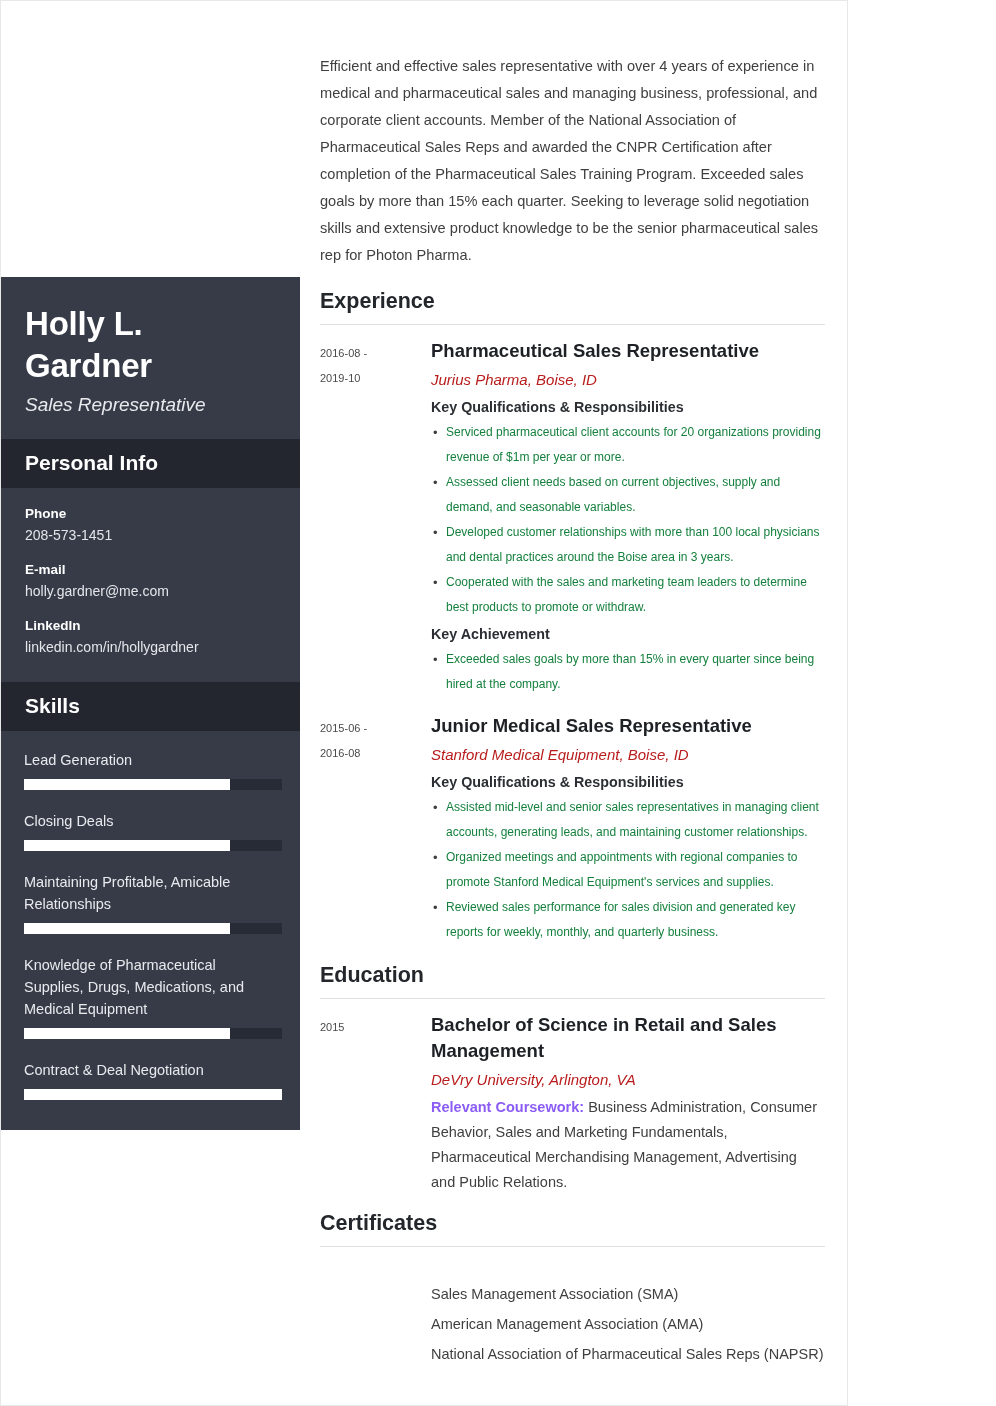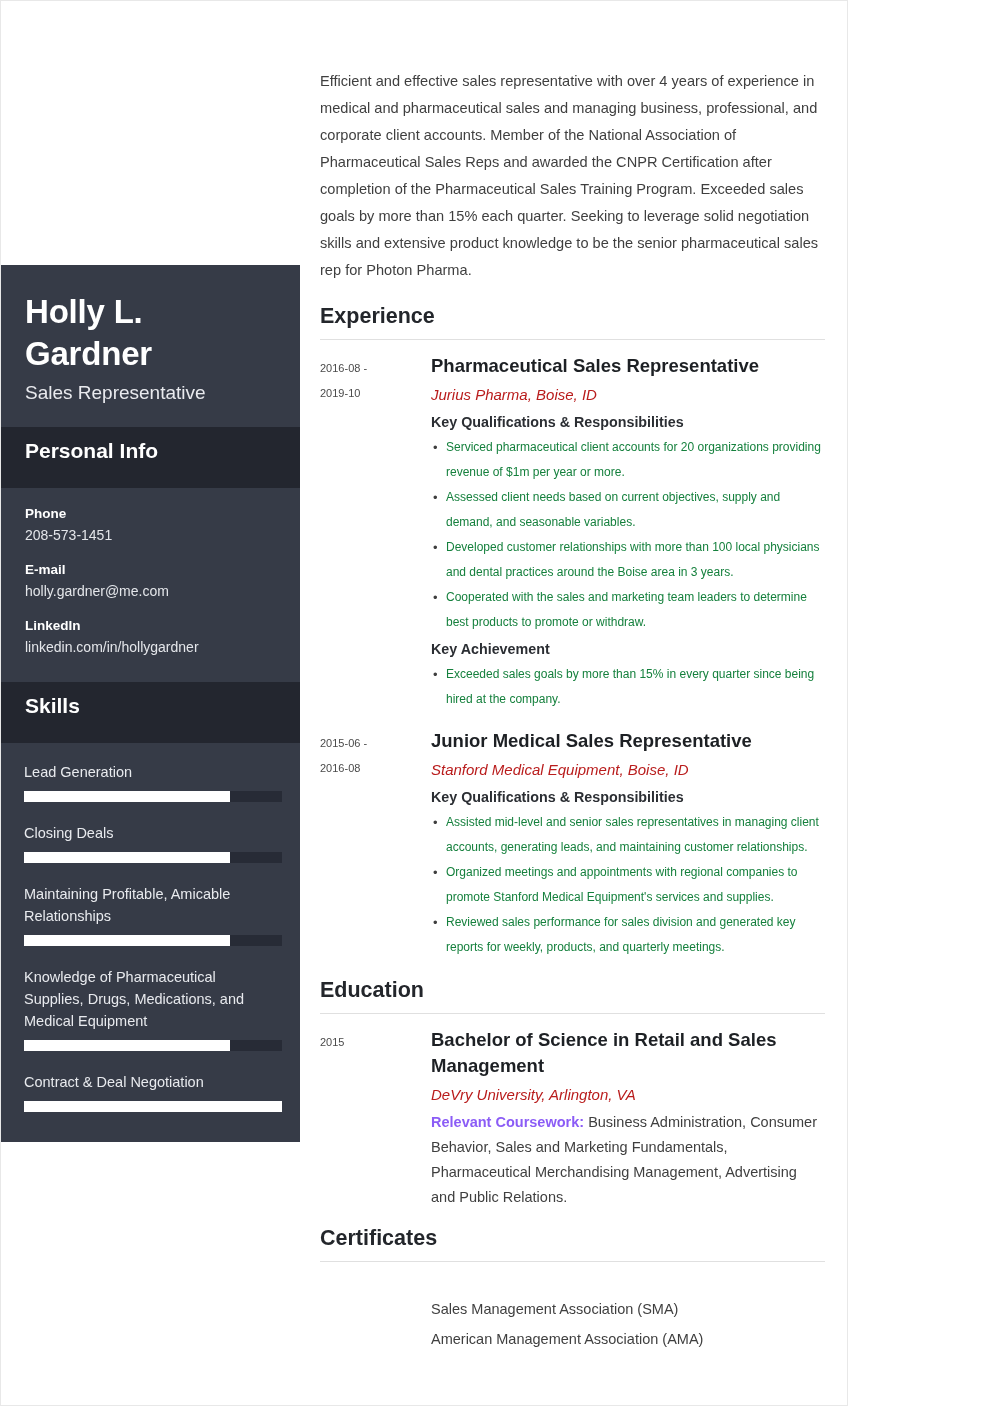--- a/index.html
+++ b/index.html
@@ -42,25 +42,26 @@
     letter-spacing: -0.2px;
     color: #ffffff;
   }
 
   .job-title {
     margin-top: 6px;
     font-size: 19px;
     line-height: 24px;
     font-weight: normal;
     color: #e9eaee;
+    font-style: italic;
   }
 
   .side-section-head {
     background: #23262f;
-    padding: 11px 24px 24px 24px;
+    padding: 11px 24px 12px 24px;
     font-size: 21px;
     line-height: 26px;
     font-weight: bold;
     color: #ffffff;
   }
 
   .side-body {
     padding: 16px 20px 10px 24px;
   }
 
@@ -320,21 +321,21 @@
           <div>2015-06 -</div>
           <div>2016-08</div>
         </div>
         <div class="entry-body">
           <div class="entry-role">Junior Medical Sales Representative</div>
           <div class="entry-org">Stanford Medical Equipment, Boise, ID</div>
           <div class="entry-subhead">Key Qualifications &amp; Responsibilities</div>
           <ul class="bullets">
             <li>Assisted mid-level and senior sales representatives in managing client accounts, generating leads, and maintaining customer relationships.</li>
             <li>Organized meetings and appointments with regional companies to promote Stanford Medical Equipment's services and supplies.</li>
-            <li>Reviewed sales performance for sales division and generated key reports for weekly, products, and quarterly meetings.</li>
+            <li>Reviewed sales performance for sales division and generated key reports for weekly, monthly, and quarterly business.</li>
           </ul>
         </div>
       </div>
     </section>
 
     <section class="section">
       <h2 class="section-title">Education</h2>
       <div class="entry">
         <div class="entry-date">2015</div>
         <div class="entry-body">
@@ -355,16 +356,20 @@
 
     <section class="section">
       <div class="plain-row">
         <div class="plain-spacer"></div>
         <div class="plain-text">Sales Management Association (SMA)</div>
       </div>
       <div class="plain-row">
         <div class="plain-spacer"></div>
         <div class="plain-text">American Management Association (AMA)</div>
       </div>
+      <div class="plain-row">
+        <div class="plain-spacer"></div>
+        <div class="plain-text">National Association of Pharmaceutical Sales Reps (NAPSR)</div>
+      </div>
     </section>
 
   </main>
 </div>
 
 </body></html>

